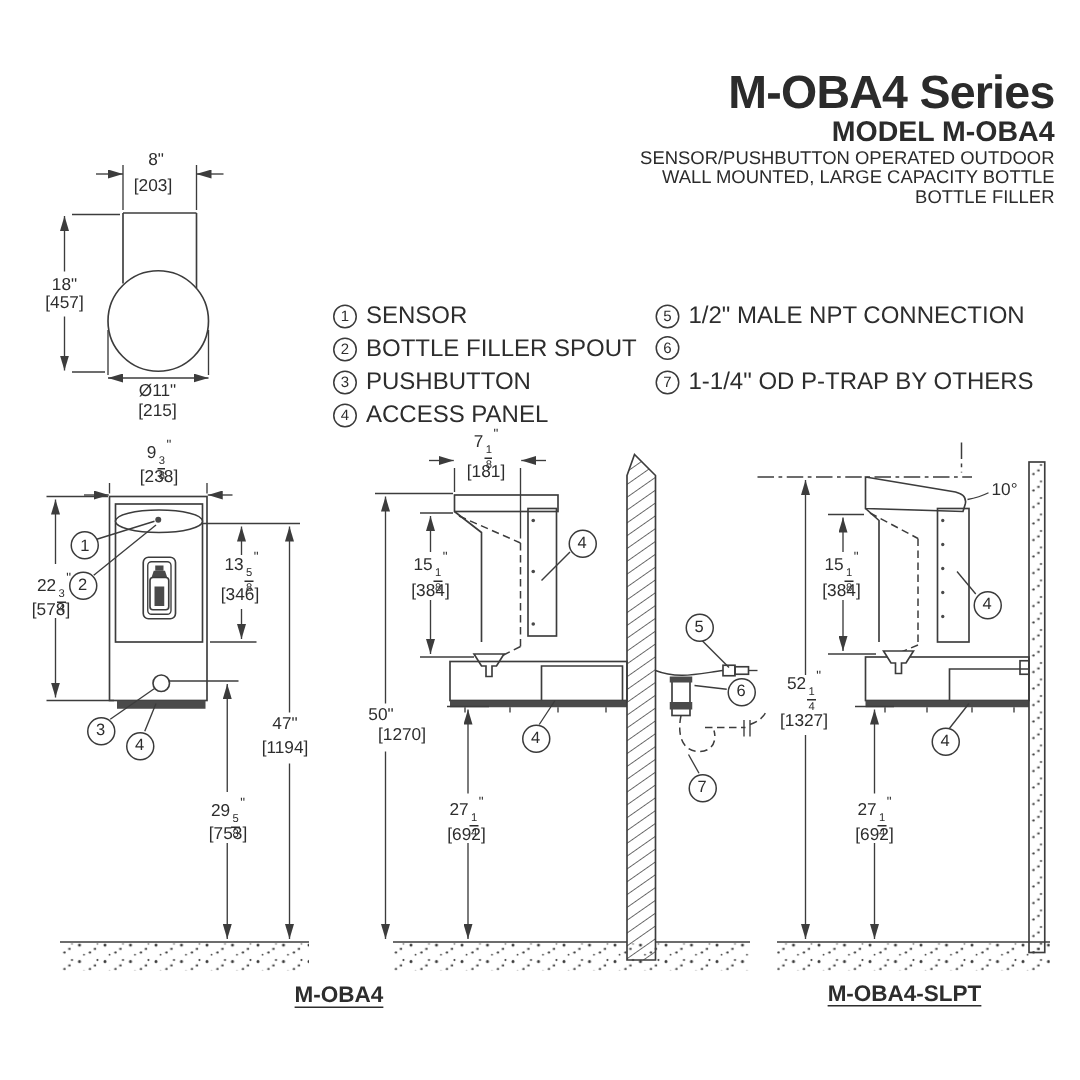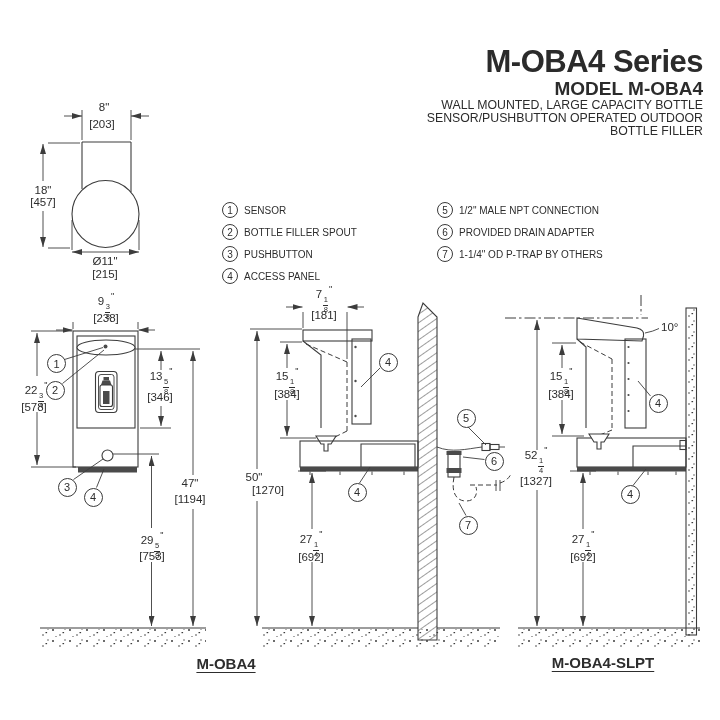--- a/index.html
+++ b/index.html
@@ -20,21 +20,21 @@
   .mdl-label{font-size:15px;font-weight:bold;text-decoration:underline;text-underline-offset:3px;}
   .co{position:absolute;width:19px;height:19px;border:1.3px solid #3a3a3a;border-radius:50%;
       background:#fff;display:flex;align-items:center;justify-content:center;font-size:11px;box-sizing:border-box;}
   .title-wrap{position:absolute;right:17px;top:46px;text-align:right;}
   .title-series{font-size:31px;font-weight:bold;letter-spacing:-0.5px;line-height:1.05;color:#2b2b2b;}
   .title-model{font-size:19px;font-weight:bold;line-height:1.1;color:#2b2b2b;}
   .title-line{font-size:12.3px;line-height:1.02;color:#2b2b2b;}
   .lrow{position:absolute;display:flex;align-items:center;gap:6px;}
   .lco{width:16px;height:16px;border:1.2px solid #3a3a3a;border-radius:50%;display:flex;
        align-items:center;justify-content:center;font-size:10px;box-sizing:border-box;background:#fff;}
-  .llab{font-size:10px;}
+  .llab{font-size:16px;}
 </style>
 </head>
 <body>
 
 <div id="stage">
 
   <svg width="720" height="720" viewBox="0 0 720 720">
     <defs>
       <marker id="arr" viewBox="0 0 10 6" refX="10" refY="3" markerWidth="10" markerHeight="6" markerUnits="userSpaceOnUse" orient="auto-start-reverse">
         <path d="M0,0 L10,3 L0,6 Z" fill="#3c3c3c" stroke="none"></path>
@@ -220,22 +220,22 @@
       <path class="thn" d="M633,485.5 L646,469"></path>
 
       <path class="ln" d="M518,628 H700"></path>
       <rect x="518" y="629" width="182" height="18" fill="url(#stip)" stroke="none"></rect>
     </g>
   </svg>
 
   <div class="title-wrap">
     <div class="title-series">M-OBA4 Series</div>
     <div class="title-model">MODEL M-OBA4</div>
+    <div class="title-line">SENSOR/PUSHBUTTON OPERATED OUTDOOR</div>
     <div class="title-line">WALL MOUNTED, LARGE CAPACITY BOTTLE</div>
-    <div class="title-line">SENSOR/PUSHBUTTON OPERATED OUTDOOR</div>
     <div class="title-line">BOTTLE FILLER</div>
   </div>
 
   <div class="lrow" style="left:222px;top:202px;">
     <span class="lco">1</span>
     <span class="llab">SENSOR</span>
   </div>
   <div class="lrow" style="left:222px;top:224px;">
     <span class="lco">2</span>
     <span class="llab">BOTTLE FILLER SPOUT</span>
@@ -247,21 +247,20 @@
   <div class="lrow" style="left:222px;top:268px;">
     <span class="lco">4</span>
     <span class="llab">ACCESS PANEL</span>
   </div>
   <div class="lrow" style="left:437px;top:202px;">
     <span class="lco">5</span>
     <span class="llab">1/2" MALE NPT CONNECTION</span>
   </div>
   <div class="lrow" style="left:437px;top:224px;">
     <span class="lco">6</span>
-    <span class="llab">PROVIDED DRAIN ADAPTER</span>
   </div>
   <div class="lrow" style="left:437px;top:246px;">
     <span class="lco">7</span>
     <span class="llab">1-1/4" OD P-TRAP BY OTHERS</span>
   </div>
 
   <div class="t" style="left:79px;top:101px;width:50px;">8"</div>
   <div class="t" style="left:77px;top:118px;width:50px;">[203]</div>
   <div class="t" style="left:18px;top:184px;width:50px;">18"</div>
   <div class="t" style="left:18px;top:196px;width:50px;">[457]</div>

